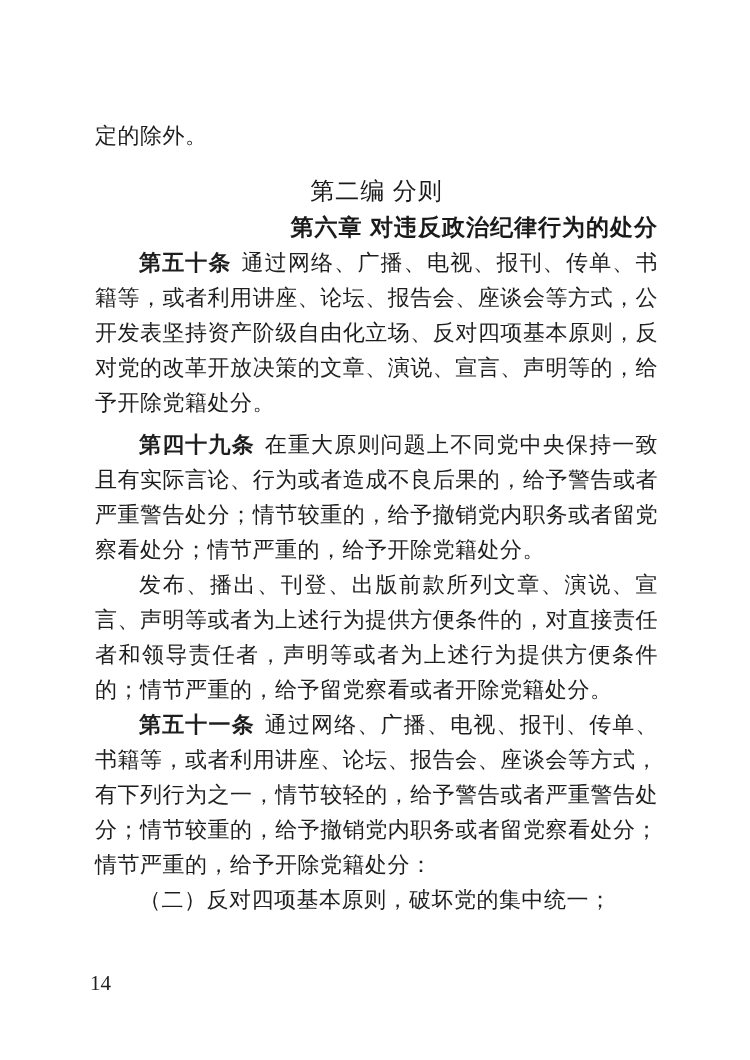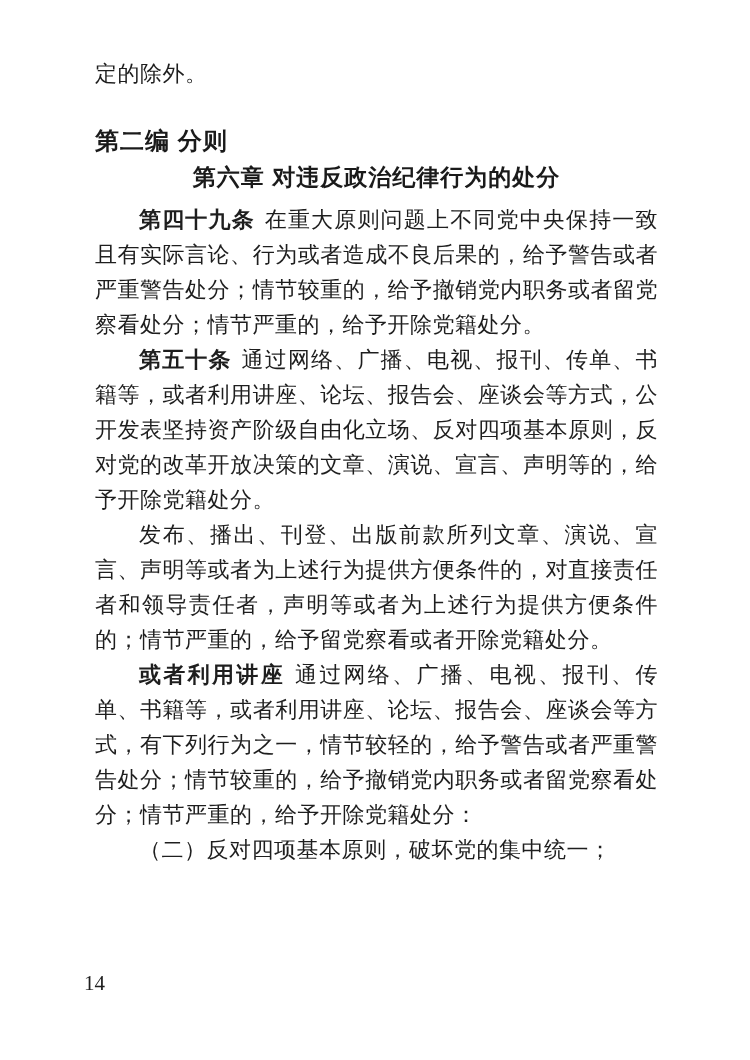--- a/index.html
+++ b/index.html
@@ -20,45 +20,45 @@
   }
 
   .text-block {
     position: absolute;
     left: 95px;
     top: 0;
     width: 563px;
   }
 
   .fragment {
-    margin-top: 56px;
+    margin-top: 118px;
     font-size: 22px;
     line-height: 35px;
     text-indent: 0;
     text-align: justify;
     letter-spacing: 0.5px;
   }
 
   .part-heading {
-    margin-top: 32px;
+    margin-top: 20px;
     font-family: "Liberation Sans", "DejaVu Sans", sans-serif;
-    font-weight: 700;
+    font-weight: 400;
     font-size: 24px;
     line-height: 36px;
-    text-align: left;
+    text-align: center;
     color: #1a1a1a;
     letter-spacing: 1px;
   }
 
   .chapter-heading {
     font-family: "Liberation Sans", "DejaVu Sans", sans-serif;
     font-weight: 700;
     font-size: 23px;
     line-height: 36px;
-    text-align: center;
+    text-align: right;
     color: #1a1a1a;
     letter-spacing: 1px;
   }
 
   .body-para {
     font-size: 22px;
     line-height: 35px;
     text-align: justify;
     text-indent: 2em;
     letter-spacing: 0.5px;
@@ -68,52 +68,52 @@
     margin-top: 7px;
   }
 
   .article-label {
     font-weight: 700;
     margin-right: 0.45em;
   }
 
   .page-number {
     position: absolute;
-    left: 84px;
+    left: 90px;
     top: 970px;
     font-size: 21px;
     line-height: 26px;
     color: #1e1e1e;
   }
 </style>
 </head>
 <body>
 
 <div class="page">
 
   <div class="text-block">
 
     <p class="fragment">定的除外。</p>
 
     <h1 class="part-heading">第二编 分则</h1>
 
     <h2 class="chapter-heading">第六章 对违反政治纪律行为的处分</h2>
 
+    <p class="body-para">
+      <span class="article-label">第五十条</span><span>通过网络、广播、电视、报刊、传单、书籍等，或者利用讲座、论坛、报告会、座谈会等方式，公开发表坚持资产阶级自由化立场、反对四项基本原则，反对党的改革开放决策的文章、演说、宣言、声明等的，给予开除党籍处分。</span>
+    </p>
+
     <p class="body-para first-para">
       <span class="article-label">第四十九条</span><span>在重大原则问题上不同党中央保持一致且有实际言论、行为或者造成不良后果的，给予警告或者严重警告处分；情节较重的，给予撤销党内职务或者留党察看处分；情节严重的，给予开除党籍处分。</span>
-    </p>
-
-    <p class="body-para">
-      <span class="article-label">第五十条</span><span>通过网络、广播、电视、报刊、传单、书籍等，或者利用讲座、论坛、报告会、座谈会等方式，公开发表坚持资产阶级自由化立场、反对四项基本原则，反对党的改革开放决策的文章、演说、宣言、声明等的，给予开除党籍处分。</span>
     </p>
 
     <p class="body-para">发布、播出、刊登、出版前款所列文章、演说、宣言、声明等或者为上述行为提供方便条件的，对直接责任者和领导责任者，声明等或者为上述行为提供方便条件的；情节严重的，给予留党察看或者开除党籍处分。</p>
 
     <p class="body-para">
-      <span class="article-label">或者利用讲座</span><span>通过网络、广播、电视、报刊、传单、书籍等，或者利用讲座、论坛、报告会、座谈会等方式，有下列行为之一，情节较轻的，给予警告或者严重警告处分；情节较重的，给予撤销党内职务或者留党察看处分；情节严重的，给予开除党籍处分：</span>
+      <span class="article-label">第五十一条</span><span>通过网络、广播、电视、报刊、传单、书籍等，或者利用讲座、论坛、报告会、座谈会等方式，有下列行为之一，情节较轻的，给予警告或者严重警告处分；情节较重的，给予撤销党内职务或者留党察看处分；情节严重的，给予开除党籍处分：</span>
     </p>
 
 
     <p class="body-para">（二）反对四项基本原则，破坏党的集中统一；</p>
 
   </div>
 
   <div class="page-number">14</div>
 
 </div>

